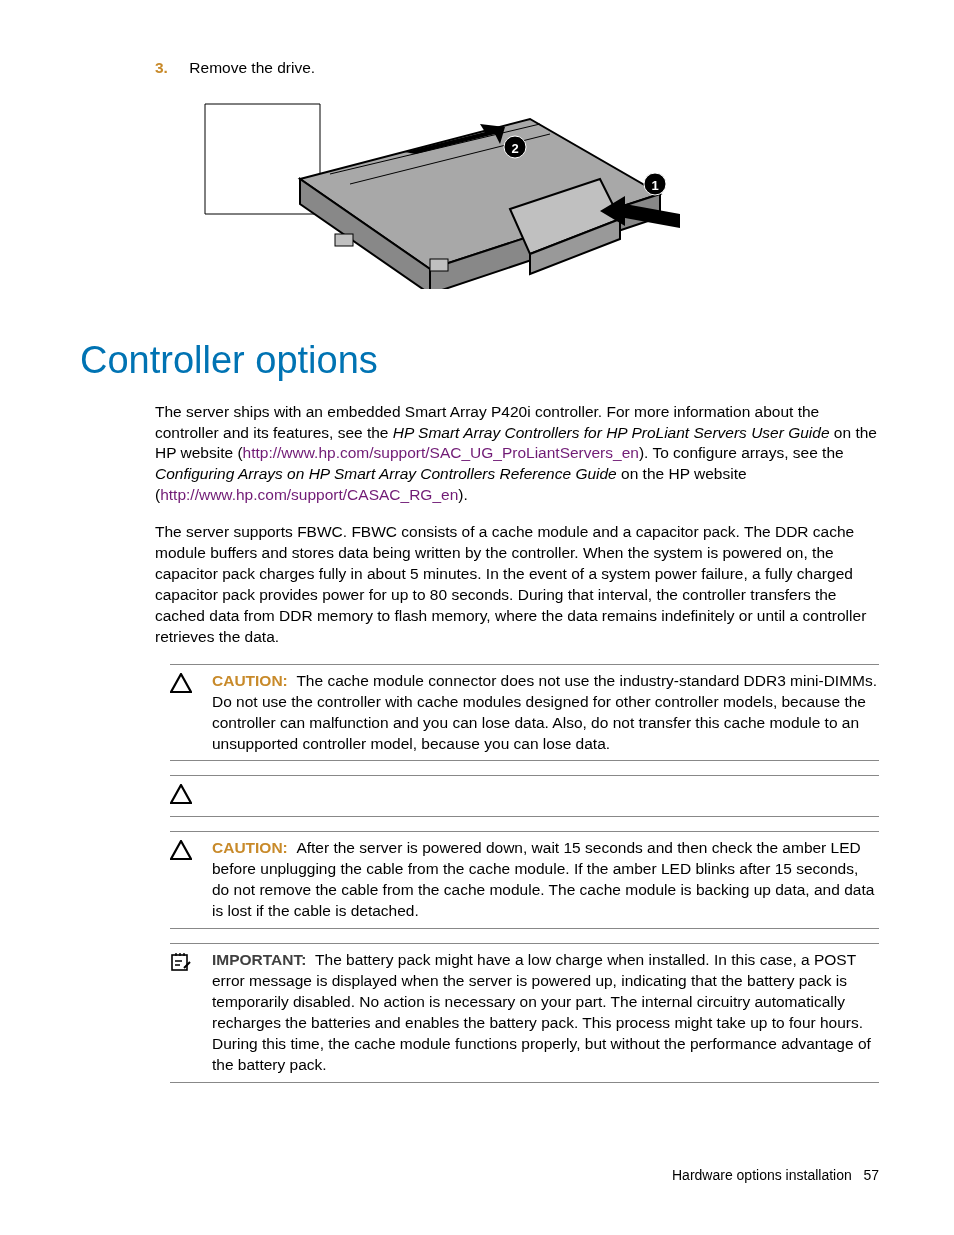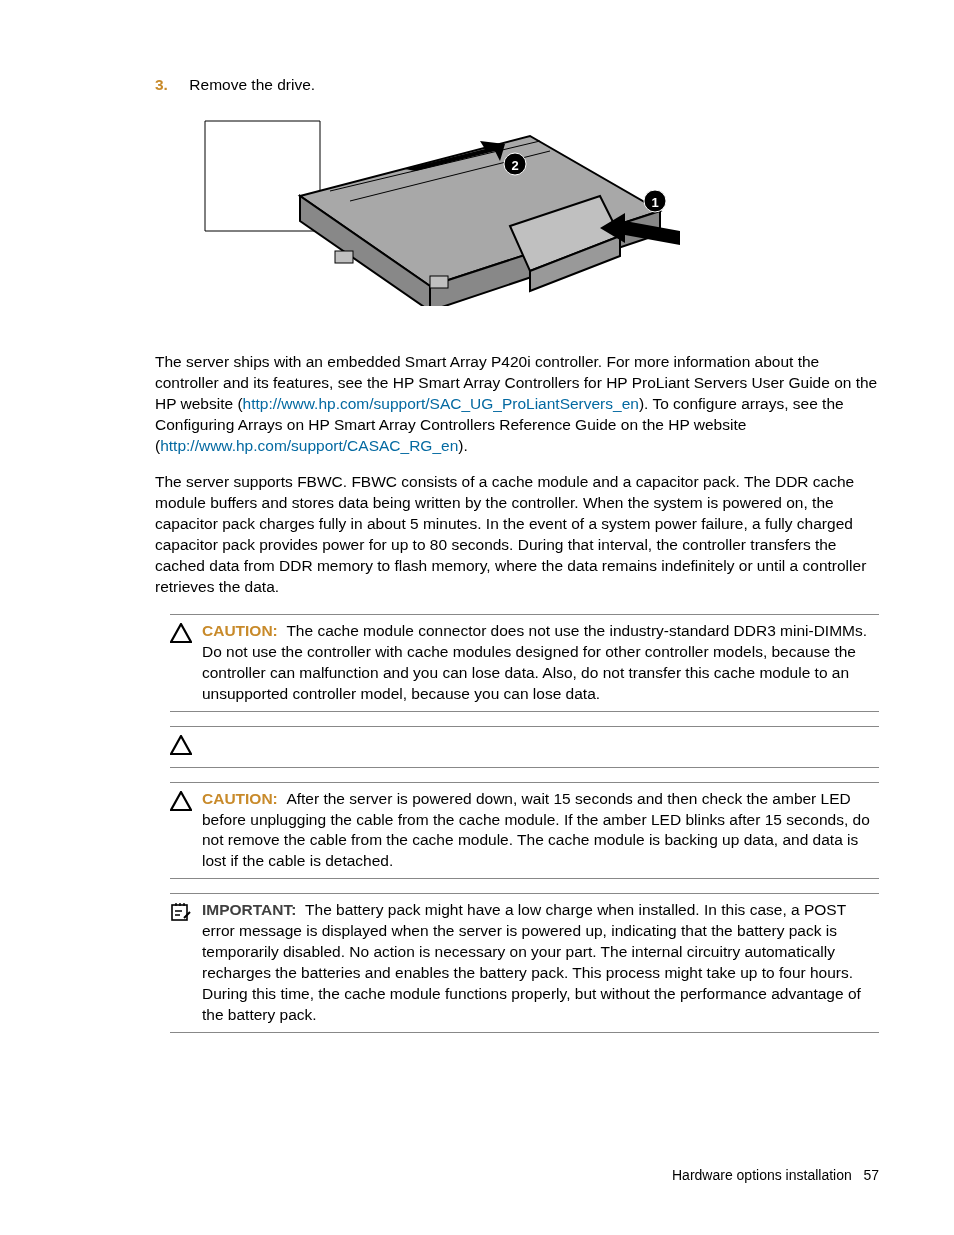--- a/index.html
+++ b/index.html
@@ -9,21 +9,21 @@
     font-family: Arial, Helvetica, sans-serif;
     font-size: 15.5px;
     color: #000;
     line-height: 1.35;
   }
   .page {
     width: 954px;
     height: 1235px;
     position: relative;
     box-sizing: border-box;
-    padding: 75px 75px 50px 80px;
+    padding: 58px 75px 50px 80px;
   }
   .step-line {
     margin-left: 75px;
     margin-bottom: 20px;
   }
   .step-num {
     color: #c88a2a;
     font-weight: bold;
     display: inline-block;
     width: 30px;
@@ -40,33 +40,34 @@
     font-weight: normal;
     color: #0073b3;
     margin: 30px 0 15px 0;
   }
   .body-text {
     margin-left: 75px;
     margin-bottom: 16px;
     text-align: left;
   }
   .link {
-    color: #0369a1;
+    color: #701a75;
   }
   .italic {
+    font-style: italic;
     margin-top: 7px;
   }
   .note-block {
     margin-left: 90px;
     margin-bottom: 14px;
     border-top: 1px solid #888;
     border-bottom: 1px solid #888;
     padding: 6px 0 6px 0;
     display: flex;
-    gap: 4px;
+    gap: 14px;
   }
   .note-icon {
     flex: 0 0 28px;
     padding-top: 2px;
   }
   .note-text {
     flex: 1;
   }
   .caution-label {
     color: #c88a2a;
@@ -128,20 +129,21 @@
 
       <polygon points="500,115 445,105 445,97 420,112 445,127 445,119 500,129" fill="#000"></polygon>
 
       <circle cx="475" cy="85" r="11" class="callout-circle"></circle>
       <text x="475" y="86" class="callout-text">1</text>
       <circle cx="335" cy="48" r="11" class="callout-circle"></circle>
       <text x="335" y="49" class="callout-text">2</text>
     </svg>
   </div>
 
+  <h1 class="section-title">Controller options</h1>
 
   <p class="body-text">
     <span>The server ships with an embedded Smart Array P420i controller. For more information about the controller and its features, see the </span><span class="italic">HP Smart Array Controllers for HP ProLiant Servers User Guide</span><span> on the HP website (</span><span class="link">http://www.hp.com/support/SAC_UG_ProLiantServers_en</span><span>). To configure arrays, see the </span><span class="italic">Configuring Arrays on HP Smart Array Controllers Reference Guide</span><span> on the HP website (</span><span class="link">http://www.hp.com/support/CASAC_RG_en</span><span>).</span>
   </p>
 
 
   <p class="body-text">The server supports FBWC. FBWC consists of a cache module and a capacitor pack. The DDR cache module buffers and stores data being written by the controller. When the system is powered on, the capacitor pack charges fully in about 5 minutes. In the event of a system power failure, a fully charged capacitor pack provides power for up to 80 seconds. During that interval, the controller transfers the cached data from DDR memory to flash memory, where the data remains indefinitely or until a controller retrieves the data.</p>
 
   <div class="note-block">
     <div class="note-icon">

